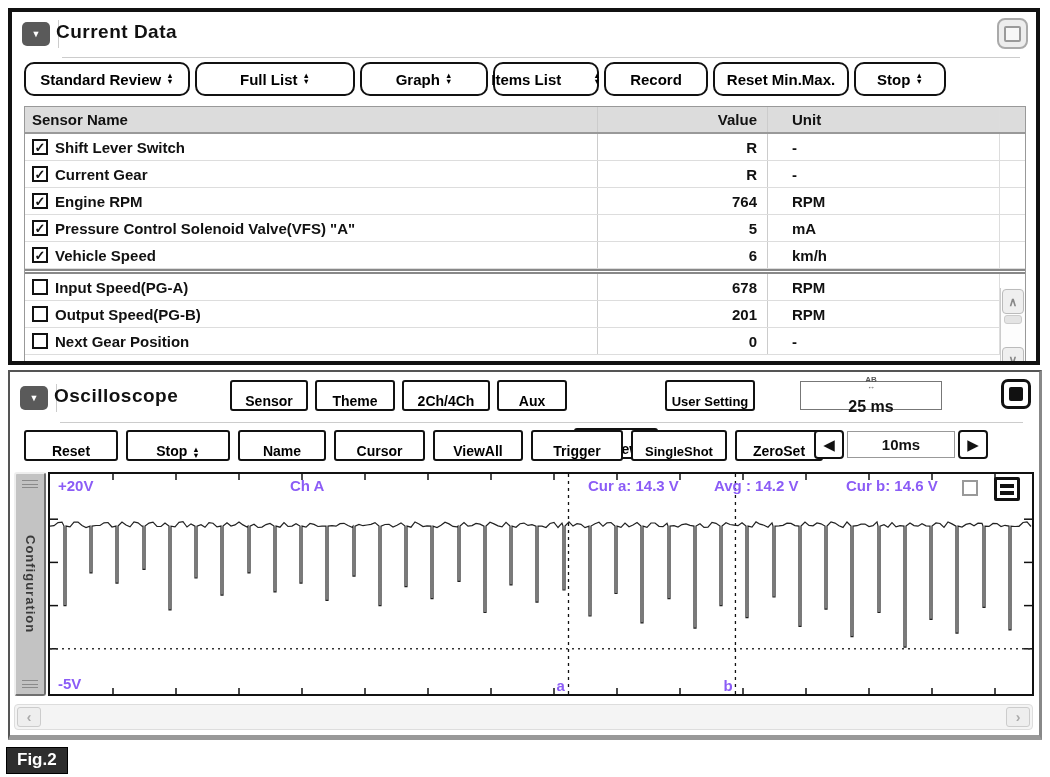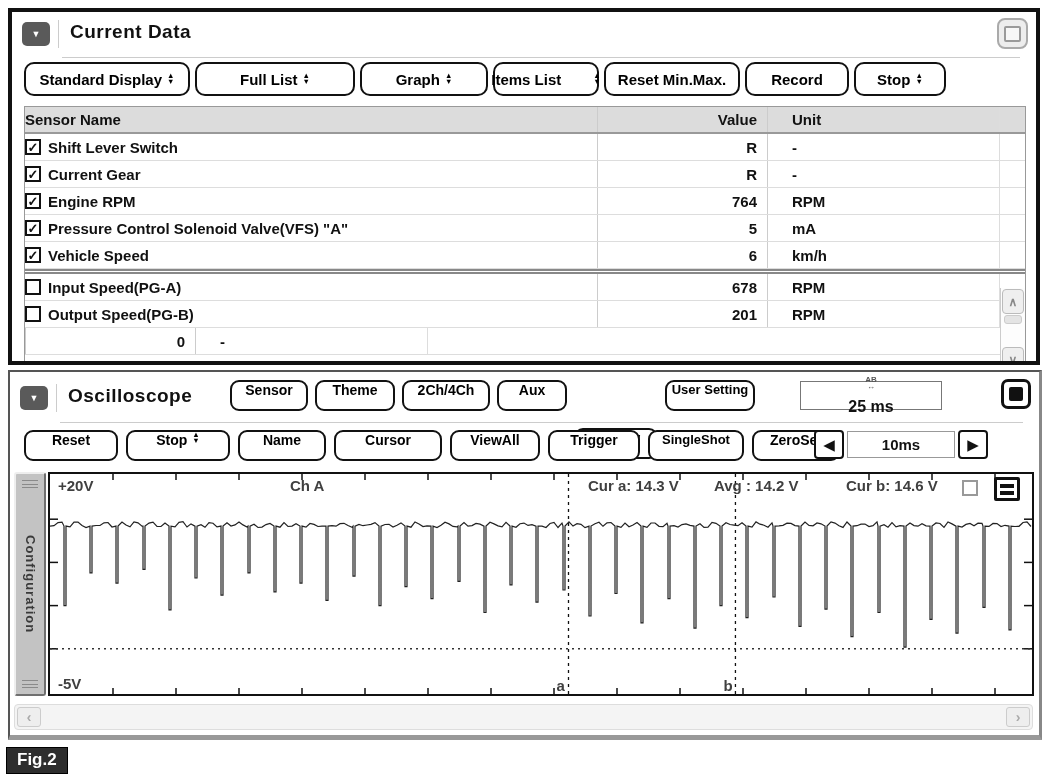--- a/index.html
+++ b/index.html
@@ -6,66 +6,66 @@
   html,body { width:1050px; height:777px; background:#fff; font-family:"Liberation Sans",sans-serif; color:#111; overflow:hidden; }
 
   
   .panel { position:absolute; background:#fff; }
   #current-data { left:8px; top:8px; width:1032px; height:357px; border:4px solid #111; }
   #oscilloscope { left:8px; top:370px; width:1034px; height:370px; border:2px solid #555; border-bottom:5px solid #999; border-right:3px solid #888; }
 
   .panel-header { position:absolute; left:0; top:0; right:0; height:46px; }
   .dd-btn { position:absolute; left:10px; top:10px; width:28px; height:24px; background:#5a5a5a; border-radius:5px; color:#fff; font-size:9px; display:flex; align-items:center; justify-content:center; }
   .hdr-sep { position:absolute; left:46px; top:8px; width:1px; height:28px; background:#ccc; }
-  .panel-title { position:absolute; left:58px; top:9px; font-size:19px; font-weight:bold; letter-spacing:.5px; }
+  .panel-title { position:absolute; left:44px; top:9px; font-size:19px; font-weight:bold; letter-spacing:.5px; }
   .hdr-line { position:absolute; left:50px; right:16px; height:1px; background:#ccc; }
 
   
   .rbtn { display:inline-flex; align-items:center; justify-content:center; gap:5px; background:#fff; border:2px solid #111; border-radius:10px; font-weight:bold; font-size:15px; height:34px; white-space:nowrap; }
   .spin { display:inline-flex; flex-direction:column; font-size:7.5px; line-height:6px; letter-spacing:0; }
 
   
   #cd-toolbar { position:absolute; left:12px; top:50px; display:flex; gap:5px; }
 
   
   #cd-table { position:absolute; left:12px; top:94px; right:10px; bottom:0; border:1px solid #999; border-bottom:none; overflow:hidden; }
   .t-head { display:flex; height:27px; background:#dcdcdc; border-bottom:2px solid #999; align-items:center; font-weight:bold; font-size:15px; }
   .t-row { display:flex; height:27px; align-items:center; border-bottom:1px solid #ddd; font-weight:bold; font-size:15px; }
-  .c-name { flex:1; display:flex; align-items:center; gap:7px; padding-left:0; min-width:0; }
+  .c-name { flex:1; display:flex; align-items:center; gap:7px; padding-left:7px; min-width:0; }
   .c-val  { width:170px; text-align:right; padding-right:10px; border-left:1px solid #ccc; align-self:stretch; display:flex; align-items:center; justify-content:flex-end; }
   .c-unit { width:232px; padding-left:24px; border-left:1px solid #ccc; align-self:stretch; display:flex; align-items:center; }
   .c-gut  { width:26px; border-left:1px solid #ddd; align-self:stretch; }
   .chk { width:16px; height:16px; border:2px solid #111; background:#fff; display:flex; align-items:center; justify-content:center; font-size:13px; font-weight:bold; flex:0 0 auto; }
   .sec-div { height:5px; background:linear-gradient(#fff,#fff) padding-box; border-top:2px solid #888; border-bottom:2px solid #888; }
 
   
   #cd-scroll { position:absolute; right:0; top:181px; width:25px; height:85px; background:#fdfdfd; border-left:1px solid #ccc; }
   .sb-btn { position:absolute; left:1px; width:22px; height:25px; background:#efefef; border:1px solid #bbb; border-radius:4px; color:#888; font-size:12px; font-weight:bold; display:flex; align-items:center; justify-content:center; }
   .sb-thumb { position:absolute; left:3px; top:27px; width:18px; height:9px; background:#e4e4e4; border:1px solid #ccc; border-radius:3px; }
 
   
-  .obtn { display:inline-flex; align-items:flex-start; justify-content:center; gap:5px; background:#fff; border:2px solid #111; border-radius:9px; font-weight:bold; font-size:14px; height:31px; white-space:nowrap; }
+  .obtn { display:inline-flex; align-items:flex-end; justify-content:center; gap:5px; background:#fff; border:2px solid #111; border-radius:3px; font-weight:bold; font-size:14px; height:31px; white-space:nowrap; }
   #osc-toolbar1 { position:absolute; left:220px; top:8px; display:flex; gap:7px; }
   #osc-toolbar2 { position:absolute; left:14px; top:58px; display:flex; gap:8px; }
   .time-box { position:absolute; left:790px; top:9px; width:142px; height:29px; border:1px solid #777; display:flex; align-items:center; justify-content:center; gap:8px; font-size:16px; font-weight:bold;flex-direction:column; }
   .ab-icon { display:inline-flex; flex-direction:column; align-items:center; font-size:8px; line-height:7px; font-weight:bold; color:#555; }
   .stop-sq { position:absolute; right:8px; top:7px; width:30px; height:30px; border:3px solid #111; border-radius:7px; background:#fff; display:flex; align-items:center; justify-content:center; }
   .stop-sq i { width:14px; height:14px; background:#111; border-radius:2px; }
   .arrow-btn { width:30px; height:29px; border:2px solid #111; border-radius:4px; background:#fff; display:flex; align-items:center; justify-content:center; font-size:15px; color:#111; }
   .tb-box { width:108px; height:27px; border:1px solid #999; display:flex; align-items:center; justify-content:center; font-size:15px; font-weight:bold; }
   #osc-range { position:absolute; left:804px; top:58px; display:flex; gap:3px; align-items:center; }
 
   
   #config-tab { position:absolute; left:4px; top:100px; width:32px; height:224px; background:#c3c3c3; border:2px solid; border-color:#eee #6f6f6f #6f6f6f #eee; border-radius:3px; display:flex; flex-direction:column; align-items:center; justify-content:space-between; padding:6px 0; }
   .grip { width:16px; height:8px; border-top:1px solid #8a8a8a; border-bottom:1px solid #8a8a8a; }
   .grip::after { content:""; display:block; margin-top:3px; border-top:1px solid #8a8a8a; }
   #config-label { writing-mode:vertical-rl; font-size:13px; font-weight:bold; color:#3a3a3a; letter-spacing:1px; }
   #plot { position:absolute; left:38px; top:100px; width:986px; height:224px; border:2px solid #111; background:#fff; overflow:hidden; }
   #plot svg { position:absolute; left:0; top:0; }
-  .ov { position:absolute; font-size:15px; font-weight:bold; color:#404040; white-space:nowrap; }
+  .ov { position:absolute; font-size:15px; font-weight:bold; color:#8b5cf6; white-space:nowrap; }
   #scope-chk { position:absolute; left:912px; top:6px; width:16px; height:16px; border:2px solid #999; background:#fff; }
   #scope-menu { position:absolute; left:944px; top:3px; width:26px; height:24px; border:3px solid #111; border-radius:2px; display:flex; flex-direction:column; gap:3px; align-items:center; justify-content:center; }
   #scope-menu i { width:14px; height:4px; background:#111; }
 
   
   #h-scroll { position:absolute; left:4px; right:6px; top:332px; height:26px; background:#f4f4f4; border:1px solid #ddd; border-radius:4px; }
   .hs-btn { position:absolute; top:2px; width:24px; height:20px; background:#eee; border:1px solid #ccc; border-radius:3px; color:#aaa; font-size:14px; font-weight:bold; display:flex; align-items:center; justify-content:center; }
 
   
   #fig-label { position:absolute; left:6px; top:747px; background:#2e2e2e; color:#fff; font-weight:bold; font-size:17px; padding:2px 10px 3px; border:1px solid #000;text-align:center; }
@@ -83,21 +83,21 @@
     <div class="hdr-sep"></div>
     <div class="panel-title">Current Data</div>
     <div id="cd-corner">
         <i></i>
       </div>
     <div class="hdr-line" style="top:45px"></div>
   </div>
 
   <div id="cd-toolbar">
       <button class="rbtn" style="width: 166px;">
-        <span>Standard Display</span>
+        <span>Standard Review</span>
         <span class="spin">
           <span>▲</span>
           <span>▼</span>
         </span>
       </button>
       <button class="rbtn" style="width: 160px;">
         <span>Full List</span>
         <span class="spin">
           <span>▲</span>
           <span>▼</span>
@@ -110,25 +110,25 @@
           <span>▼</span>
         </span>
       </button>
       <button class="rbtn" style="width: 106px; gap: 32px;">
         <span>Items List</span>
         <span class="spin">
           <span>▲</span>
           <span>▼</span>
         </span>
       </button>
+      <button class="rbtn" style="width: 104px;">
+        <span>Record</span>
+      </button>
       <button class="rbtn" style="width: 136px;">
         <span>Reset Min.Max.</span>
-      </button>
-      <button class="rbtn" style="width: 104px;">
-        <span>Record</span>
       </button>
       <button class="rbtn" style="width: 92px;">
         <span>Stop</span>
         <span class="spin">
           <span>▲</span>
           <span>▼</span>
         </span>
       </button>
     </div>
 
@@ -198,20 +198,24 @@
         <div class="t-row">
           <div class="c-name">
             <span class="chk"></span>
             <span>Output Speed(PG-B)</span>
           </div>
           <div class="c-val">201</div>
           <div class="c-unit">RPM</div>
           <div class="c-gut"></div>
         </div>
         <div class="t-row">
+          <div class="c-name">
+            <span class="chk"></span>
+            <span>Next Gear Position</span>
+          </div>
           <div class="c-val">0</div>
           <div class="c-unit">-</div>
           <div class="c-gut"></div>
         </div>
       </div>
     <div id="cd-scroll">
       <div class="sb-btn" style="top:1px">∧</div>
       <div class="sb-thumb"></div>
       <div class="sb-btn" style="bottom:1px">∨</div>
     </div>
@@ -264,21 +268,21 @@
       <button class="obtn" style="width: 104px;">
         <span>Stop</span>
         <span class="spin">
           <span>▲</span>
           <span>▼</span>
         </span>
       </button>
       <button class="obtn" style="width: 88px;">
         <span>Name</span>
       </button>
-      <button class="obtn" style="width: 108px;">
+      <button class="obtn" style="width: 91px;">
         <span>Cursor</span>
       </button>
       <button class="obtn" style="width: 90px;">
         <span>ViewAll</span>
       </button>
       <button class="obtn" style="width: 92px;">
         <span>Trigger</span>
       </button>
       <button class="obtn" style="width: 96px; font-size: 13px;">
         <span>SingleShot</span>

